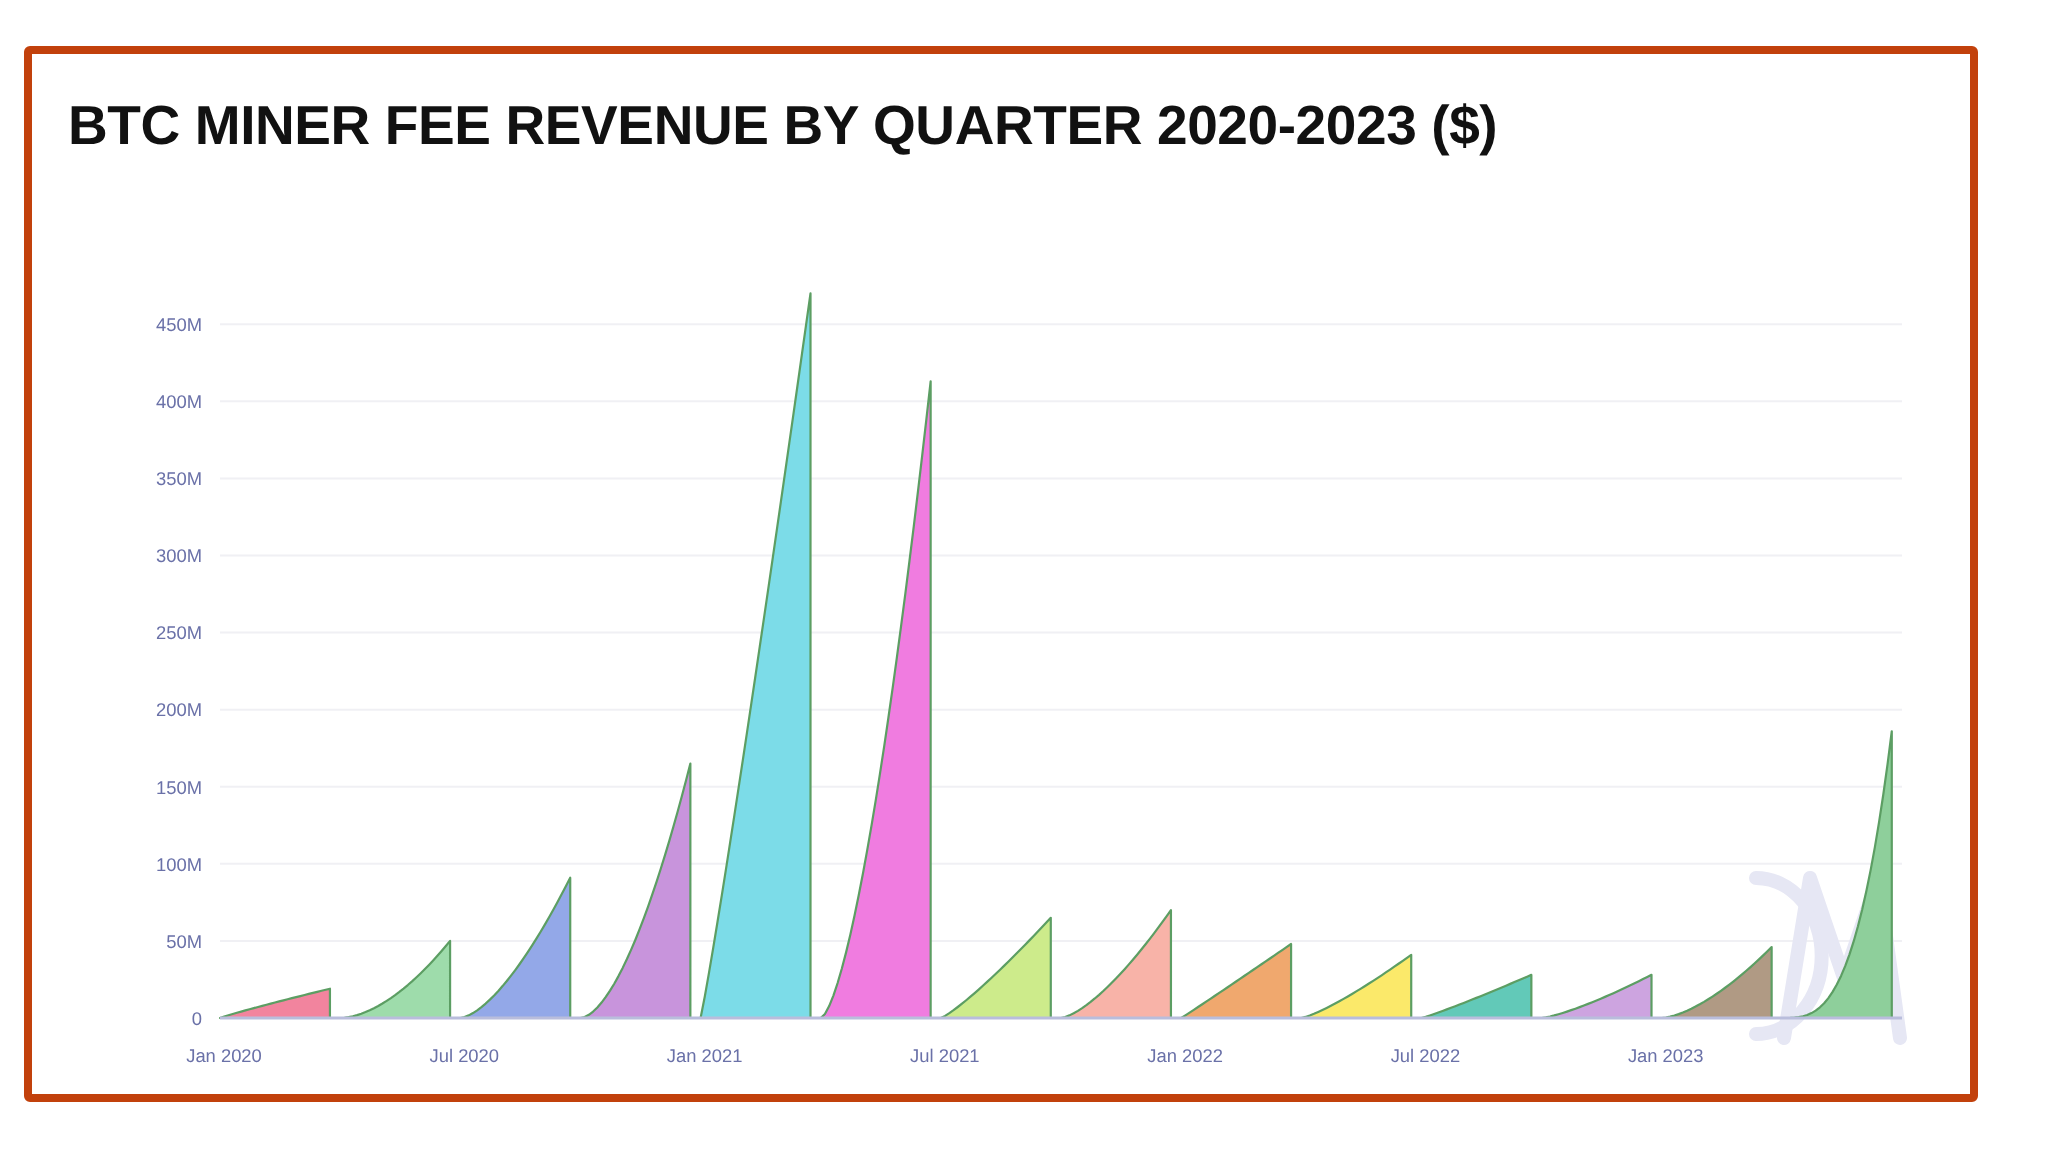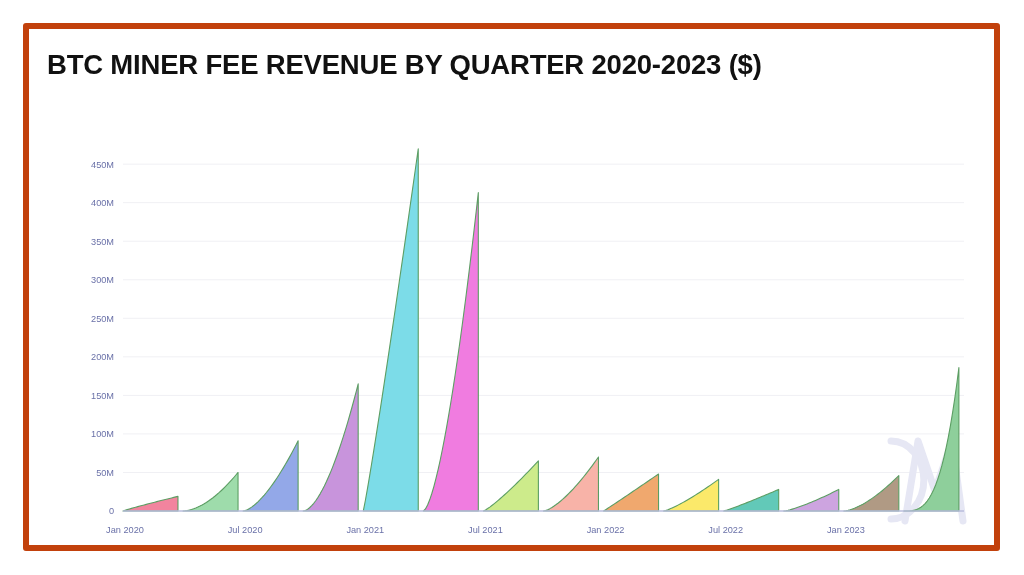--- a/index.html
+++ b/index.html
@@ -4,25 +4,25 @@
 <style>
   html,body{margin:0;padding:0;}
   body{
     width:1024px;height:575px;
     background:#ffffff;
     font-family:"Liberation Sans", sans-serif;
     overflow:hidden;
   }
   #card{
     position:absolute;
-    left:23px; top:23px;
+    left:12px; top:23px;
     width:977px; height:528px;
     box-sizing:border-box;
     background:#ffffff;
-    border:6px solid #c2410c;
+    border:4px solid #c2410c;
     border-radius:3px;
     padding-left:20px;
   }
   #chart-title{
     position:absolute;
     left:18px; top:20px;
     font-size:27.5px;
     font-weight:600;
     letter-spacing:-0.2px;
     color:#111111;

